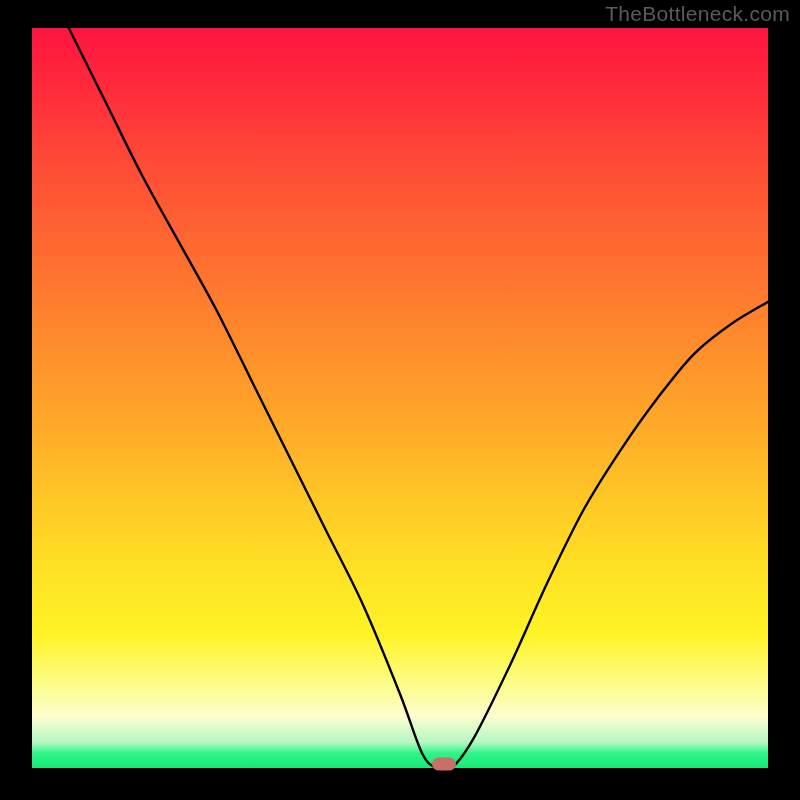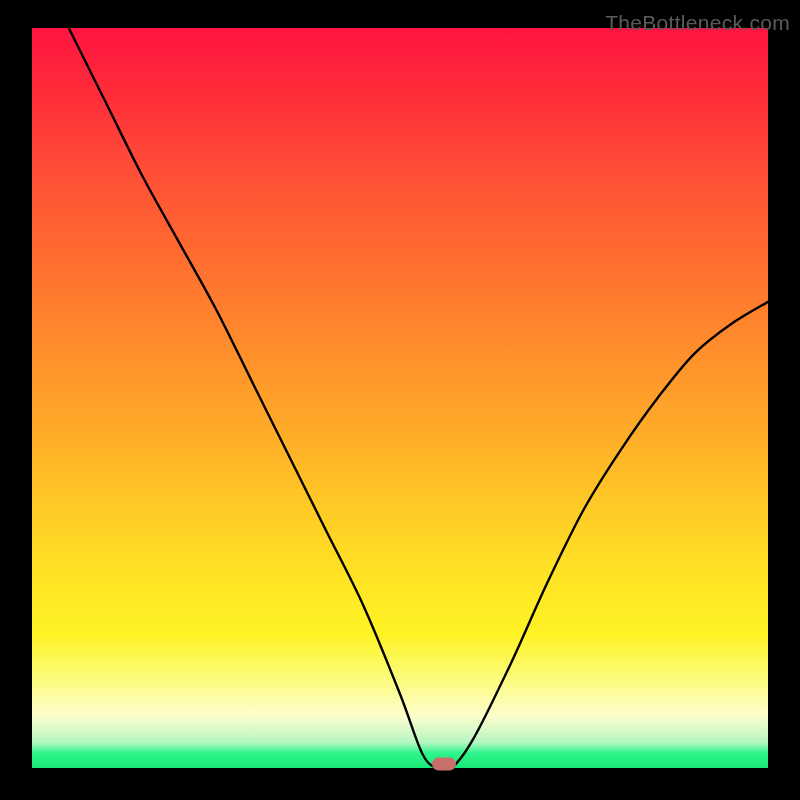--- a/index.html
+++ b/index.html
@@ -19,21 +19,20 @@
   }
   .watermark {
     position: absolute;
     top: 2px;
     right: 10px;
     color: #5b5b5b;
     font-size: 21px;
     font-weight: 500;
     letter-spacing: 0.3px;
     z-index: 30;
-    margin-top: 9px;
   }
   .plot-area {
     position: absolute;
     left: 32px;
     top: 28px;
     width: 736px;
     height: 740px;
     
     background: linear-gradient(
       to bottom,

